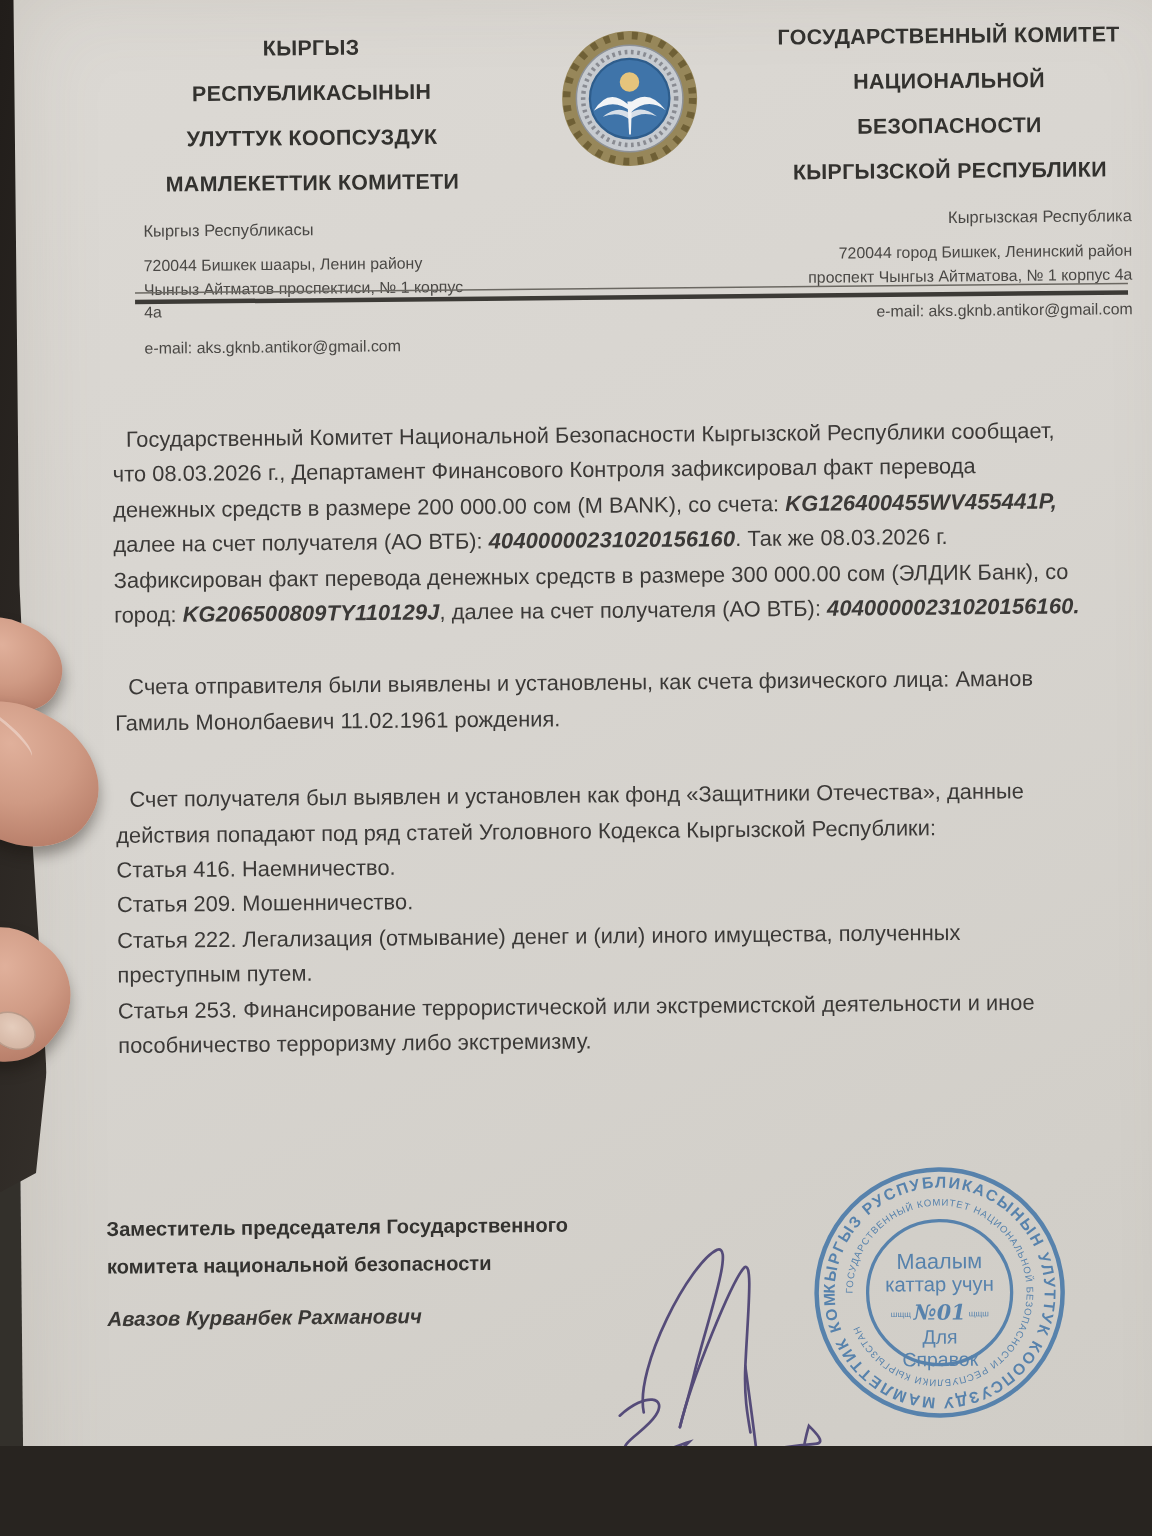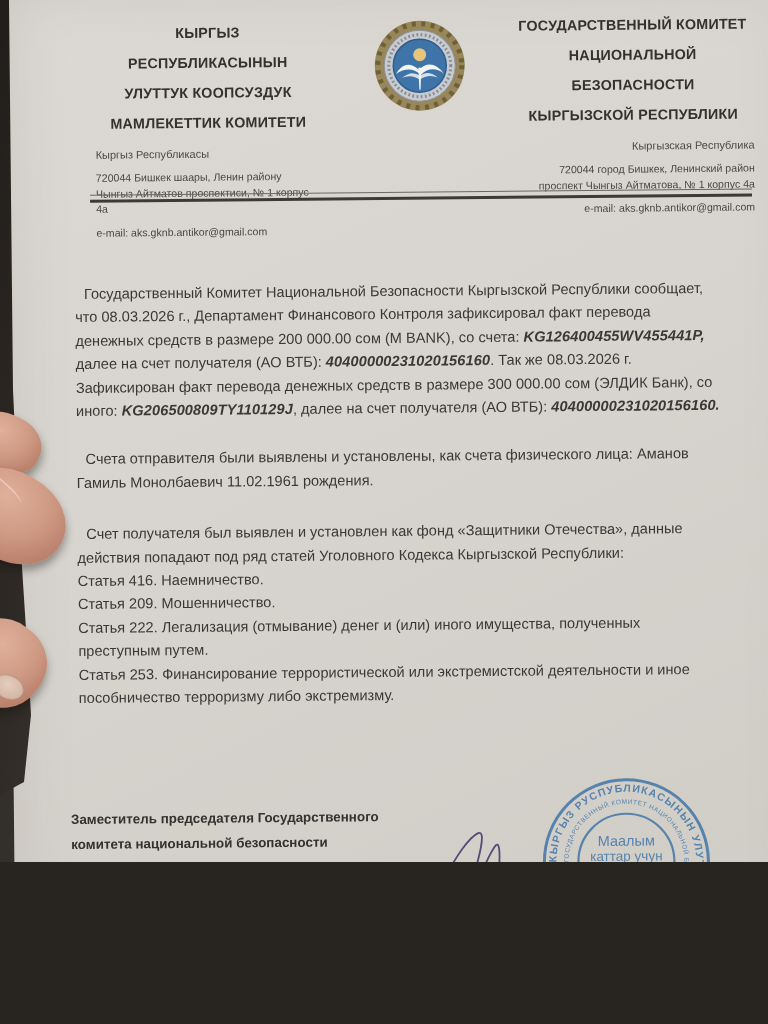--- a/index.html
+++ b/index.html
@@ -1,18 +1,18 @@
 <!DOCTYPE html>
 <html><head>
 <meta charset="utf-8">
 <style>
   html,body{margin:0;padding:0;}
   body{width:768px;height:1024px;overflow:hidden;background:#282420;
        font-family:"Liberation Sans",sans-serif;}
-  .frame{position:relative;width:768px;height:862px;overflow:hidden;background:#33302b;}
+  .frame{position:relative;width:768px;height:964px;overflow:hidden;background:#33302b;}
   .paper{position:absolute;left:6px;top:-14px;width:792px;height:1064px;
          background:linear-gradient(155deg,#dcd9d4 0%,#d8d5d0 40%,#d2cfc9 78%,#cfccc6 100%);
          transform:rotate(-0.55deg);transform-origin:380px 0;
          box-shadow:inset 0 0 60px rgba(120,110,95,.18);}
   
   .hdr-left{position:absolute;left:88px;top:30px;width:226px;text-align:center;}
   .hdr-right{position:absolute;left:505px;top:26px;width:242px;text-align:center;}
   .hdr-title{font-weight:bold;font-size:14.3px;color:#33322f;line-height:30px;letter-spacing:.2px;}
   .hdr-sub{font-size:11px;color:#4a4845;margin-top:10px;}
   .hdr-left .hdr-sub{text-align:left;}
@@ -106,21 +106,21 @@
 
     <div class="rule-thin"></div>
     <div class="rule-thick"></div>
 
     <div class="body-text">
       <div class="ind">Государственный Комитет Национальной Безопасности Кыргызской Республики сообщает,</div>
       <div>что 08.03.2026 г., Департамент Финансового Контроля зафиксировал факт перевода</div>
       <div><span>денежных средств в размере 200 000.00 сом (M BANK), со счета: </span><span class="acct">KG126400455WV455441P,</span></div>
       <div><span>далее на счет получателя (АО ВТБ): </span><span class="acct">40400000231020156160</span><span>. Так же 08.03.2026 г.</span></div>
       <div>Зафиксирован факт перевода денежных средств в размере 300 000.00 сом (ЭЛДИК Банк), со</div>
-      <div><span>иного: </span><span class="acct">KG206500809TY110129J</span><span>, далее на счет получателя (АО ВТБ): </span><span class="acct">40400000231020156160.</span></div>
+      <div><span>город: </span><span class="acct">KG206500809TY110129J</span><span>, далее на счет получателя (АО ВТБ): </span><span class="acct">40400000231020156160.</span></div>
       <div class="gap1"></div>
       <div class="ind">Счета отправителя были выявлены и установлены, как счета физического лица: Аманов</div>
       <div>Гамиль Монолбаевич 11.02.1961 рождения.</div>
       <div class="gap2"></div>
       <div class="ind">Счет получателя был выявлен и установлен как фонд «Защитники Отечества», данные</div>
       <div>действия попадают под ряд статей Уголовного Кодекса Кыргызской Республики:</div>
       <div>Статья 416. Наемничество.</div>
       <div>Статья 209. Мошенничество.</div>
       <div>Статья 222. Легализация (отмывание) денег и (или) иного имущества, полученных</div>
       <div>преступным путем.</div>

